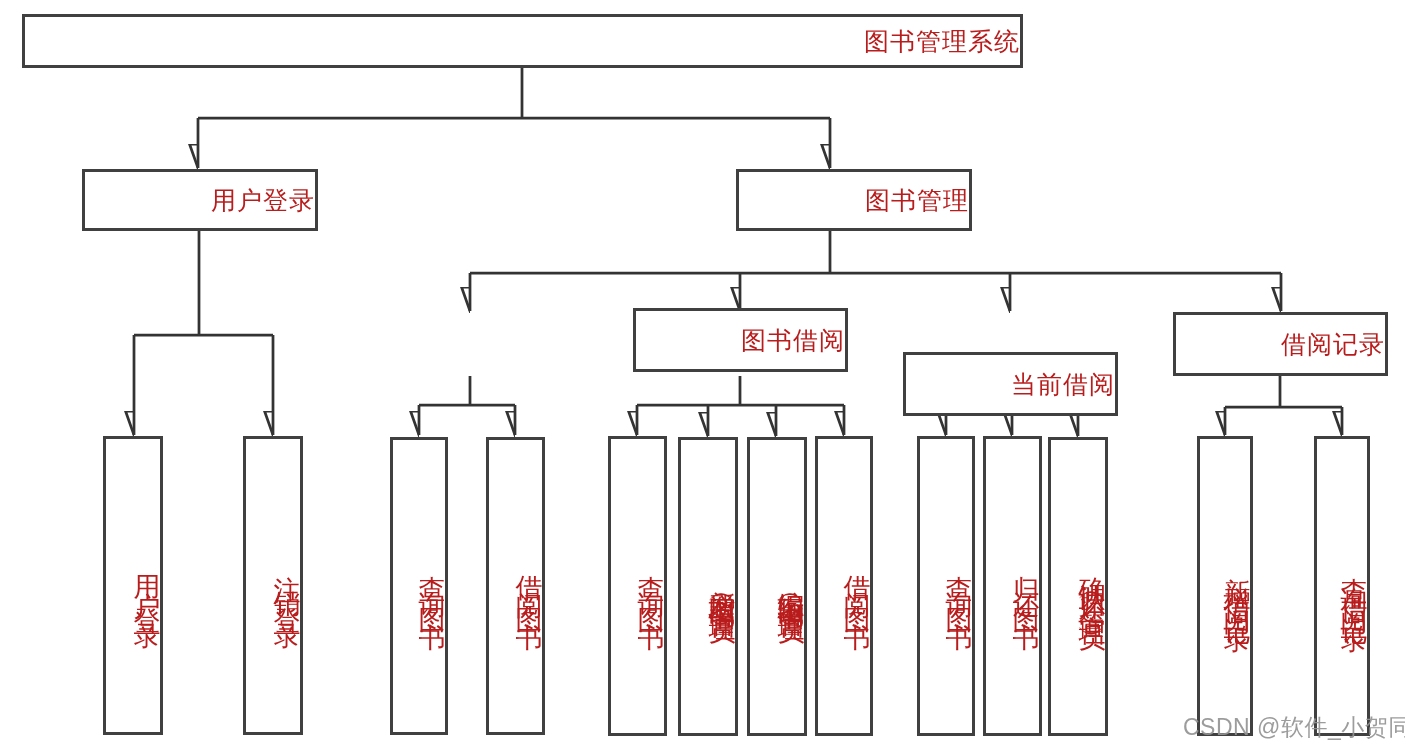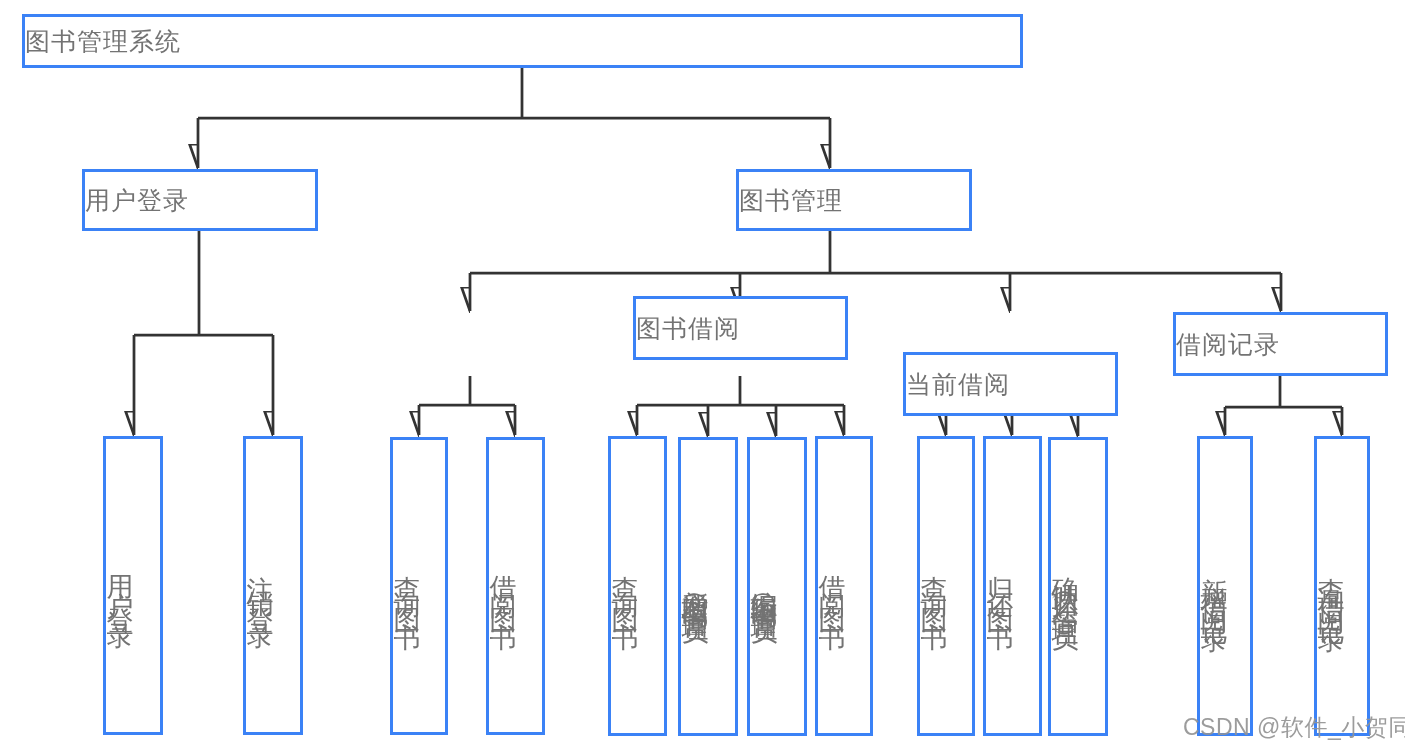--- a/index.html
+++ b/index.html
@@ -22,25 +22,25 @@
   }
   .connectors path, .connectors line {
     stroke: #333333;
     stroke-width: 2.75;
     fill: none;
   }
 
   .node {
     position: absolute;
     background: #ffffff;
-    border: 3px solid #3b82f6;
+    border: 3px solid #404040;
     display: flex;
     align-items: center;
-    justify-content: flex-start;
-    color: #737373;
+    justify-content: flex-end;
+    color: #b91c1c;
   }
   .node.h span {
     font-size: 25px;
     letter-spacing: 1px;
     white-space: nowrap;
   }
   .node.v span {
     writing-mode: vertical-rl;
     font-size: 27px;
     line-height: 1;
@@ -112,21 +112,21 @@
     <span>图书管理系统</span>
   </div>
 
   <div class="node h" style="left:82px; top:169px; width:236px; height:62px;">
     <span>用户登录</span>
   </div>
   <div class="node h" style="left:712px; top:169px; width:236px; height:62px;margin-left:24px;">
     <span>图书管理</span>
   </div>
 
-  <div class="node h" style="left:633px; top:296px; width:215px; height:64px;">
+  <div class="node h" style="left:633px; top:308px; width:215px; height:64px;">
     <span>图书借阅</span>
   </div>
   <div class="node h" style="left:903px; top:312px; width:215px; height:64px;margin-top:40px;">
     <span>当前借阅</span>
   </div>
   <div class="node h" style="left:1173px; top:312px; width:215px; height:64px;">
     <span>借阅记录</span>
   </div>
 
   <div class="node v" style="left:103px; top:436px; width:60px; height:299px;">

